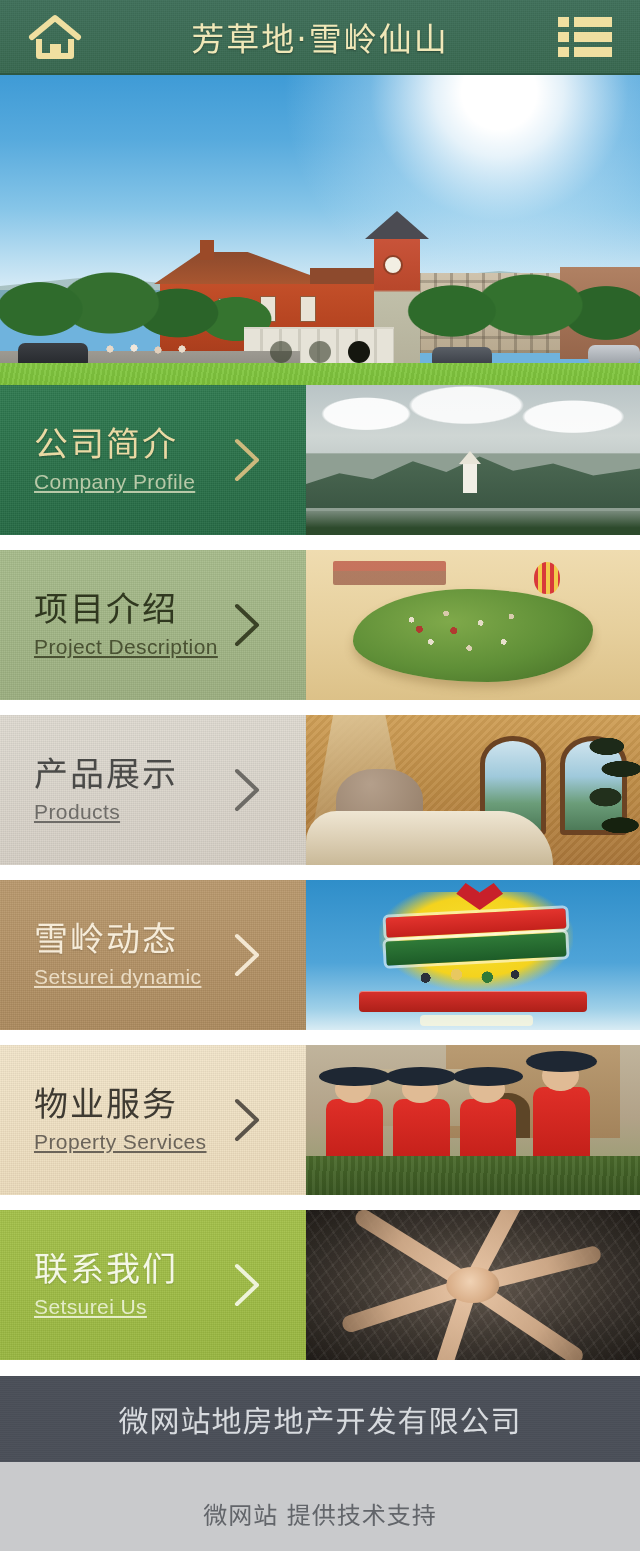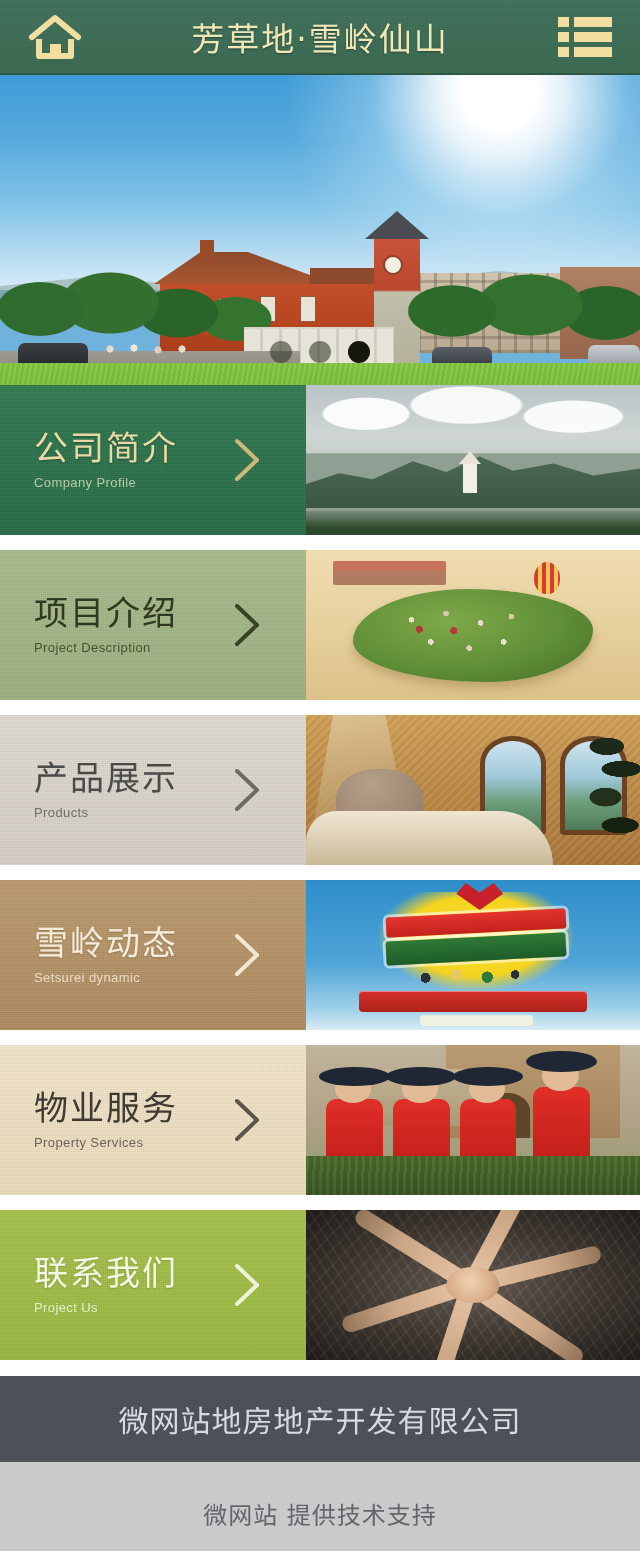--- a/index.html
+++ b/index.html
@@ -195,22 +195,23 @@
   .card-cn {
     position:relative; z-index:2;
     font-size:34px;
     letter-spacing:2px;
     line-height:1.1;
     margin-bottom:7px;
     font-family:"DejaVu Sans","Liberation Sans",sans-serif;
   }
   .card-en {
     position:relative; z-index:2;
-    font-size:13px;
+    font-size:21px;
     letter-spacing:.4px;
+    text-decoration:underline;
   }
   .chevron {
     position:absolute; z-index:3;
     right:44px; top:50%; transform:translateY(-50%);
     width:30px; height:46px;
   }
   .card-right {
     flex:1; height:150px;
     position:relative; overflow:hidden;
     background:#ddd;
@@ -645,21 +646,21 @@
           <div class="guard g3"></div>
             <div class="guard g4"></div>
           <div class="hedge"></div>
         </div>
       </div>
     </div>
 
     <div class="card">
       <div class="card-left t-lime">
         <div class="card-cn">联系我们</div>
-        <div class="card-en">Project Us</div>
+        <div class="card-en">Setsurei Us</div>
         <svg class="chevron" viewBox="0 0 30 46">
           <path d="M5 4 L25 23 L5 42" fill="none" stroke="#eef3da" stroke-width="4" stroke-linecap="round" stroke-linejoin="round"></path>
         </svg>
       </div>
       <div class="card-right">
         <div class="thumb th-hands">
           <div class="floor"></div>
           <div class="arm a1"></div>
             <div class="arm a2"></div>
             <div class="arm a3"></div>

